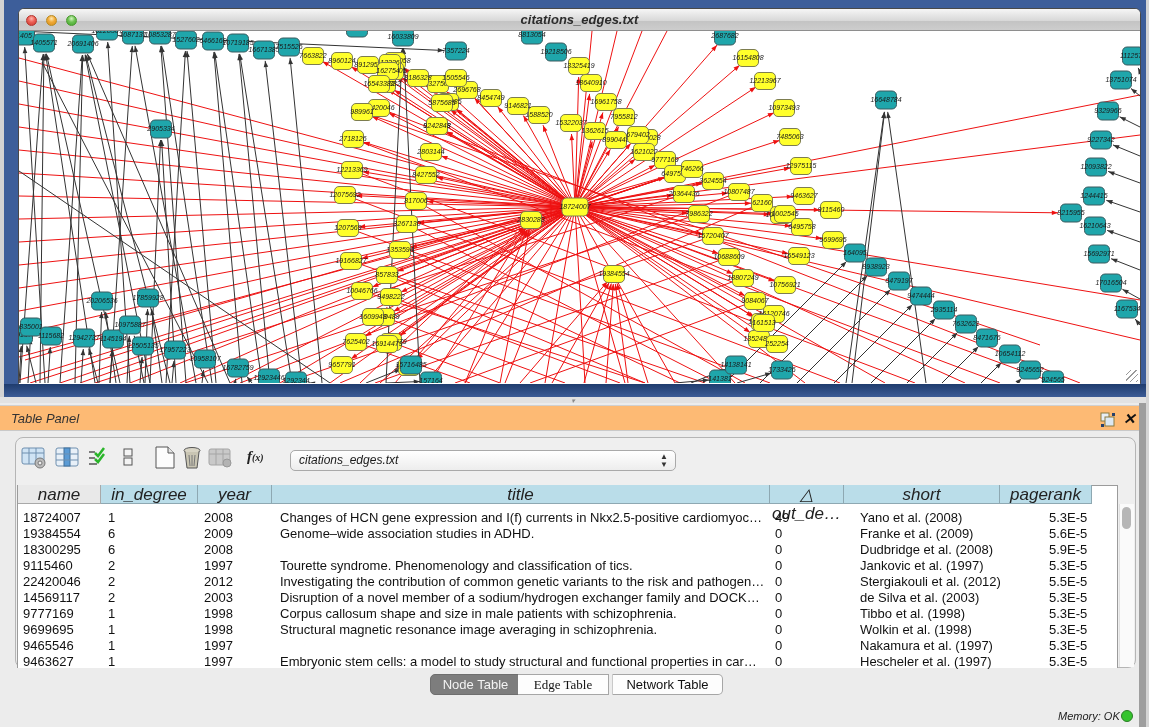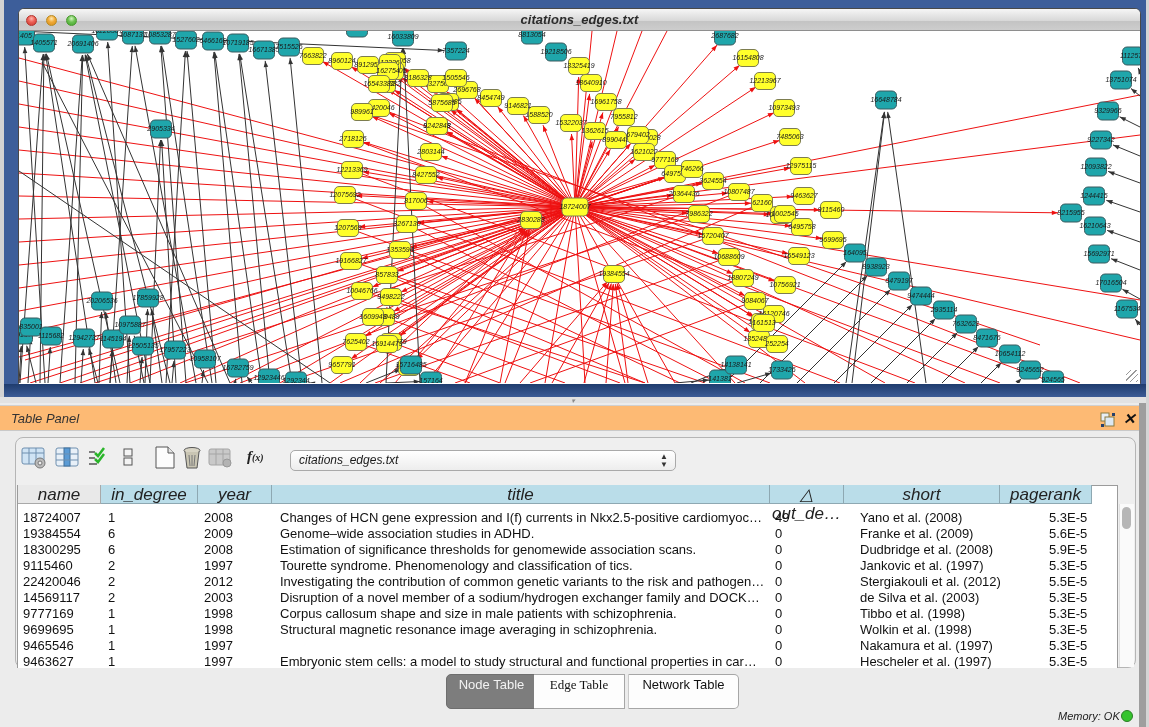--- a/index.html
+++ b/index.html
@@ -56,22 +56,22 @@
 #thead .h6 { left:983px; width:92px; }
 .tr { position:absolute; left:17px; width:1101px; height:16px; font-size:13px; color:#111; }
 .tr span { position:absolute; top:1px; white-space:nowrap; }
 .tr .c0 { left:6px; } .tr .c1 { left:91px; } .tr .c2 { left:187px; }
 .tr .c3 { left:263px; } .tr .c4 { left:758px; }
 .tr .c5 { left:803px; width:156px; text-align:left;margin-left:40px; } .tr .c6 { left:1032px; }
 
 #sbar { left:1119px; top:504px; width:15px; height:163px; background:#fafafa; border-left:1px solid #e0e0e0; }
 #sthumb { left:1122px; top:507px; width:9px; height:22px; background:#b6b6b6; border-radius:5px; }
 
-.tab { position:absolute; top:674px; height:35px; font-size:13px; text-align:center;
-  line-height:20px; background:#fdfdfd; border:1px solid #a6a6a6; color:#111;margin-left:16px; }
+.tab { position:absolute; top:674px; height:21px; font-size:13px; text-align:center;
+  line-height:20px; background:#fdfdfd; border:1px solid #a6a6a6; color:#111; }
 #tab1 { left:430px; width:91px; border-radius:5px 0 0 5px; background:#7d7d7d; color:#f3f3f3; border-color:#6e6e6e; }
 #tab2 { left:518px; width:91px; border-left:none;font-family:Liberation Serif, serif; }
 #tab3 { left:612px; width:111px; border-left:1px solid #c9c9c9; border-radius:0 5px 5px 0; }
 
 #mem { left:1058px; top:710px; font-size:11px; color:#222; }
 #memdot { left:1121px; top:710px; width:12px; height:12px; border-radius:50%;
   background:#35c42e; border:1px solid #2b7d26; }
 #redge1 { left:1139px; top:403px; width:7px; height:324px; background:#9e9e9e; }
 #redge2 { left:1146px; top:0px; width:3px; height:727px; background:#d5d5d5; }
 </style></head><body>
@@ -881,21 +881,20 @@
     <span class="c2">2009</span>
     <span class="c3">Genome–wide association studies in ADHD.</span>
     <span class="c4">0</span>
     <span class="c5">Franke et al. (2009)</span>
     <span class="c6">5.6E-5</span>
   </div>
 <div class="tr" style="top:541px">
     <span class="c0">18300295</span>
     <span class="c1">6</span>
     <span class="c2">2008</span>
-    <span class="c3">Estimation of significance thresholds for genomewide association scans.</span>
     <span class="c4">0</span>
     <span class="c5">Dudbridge et al. (2008)</span>
     <span class="c6">5.9E-5</span>
   </div>
 <div class="tr" style="top:557px">
     <span class="c0">9115460</span>
     <span class="c1">2</span>
     <span class="c2">1997</span>
     <span class="c3">Tourette syndrome. Phenomenology and classification of tics.</span>
     <span class="c4">0</span>

